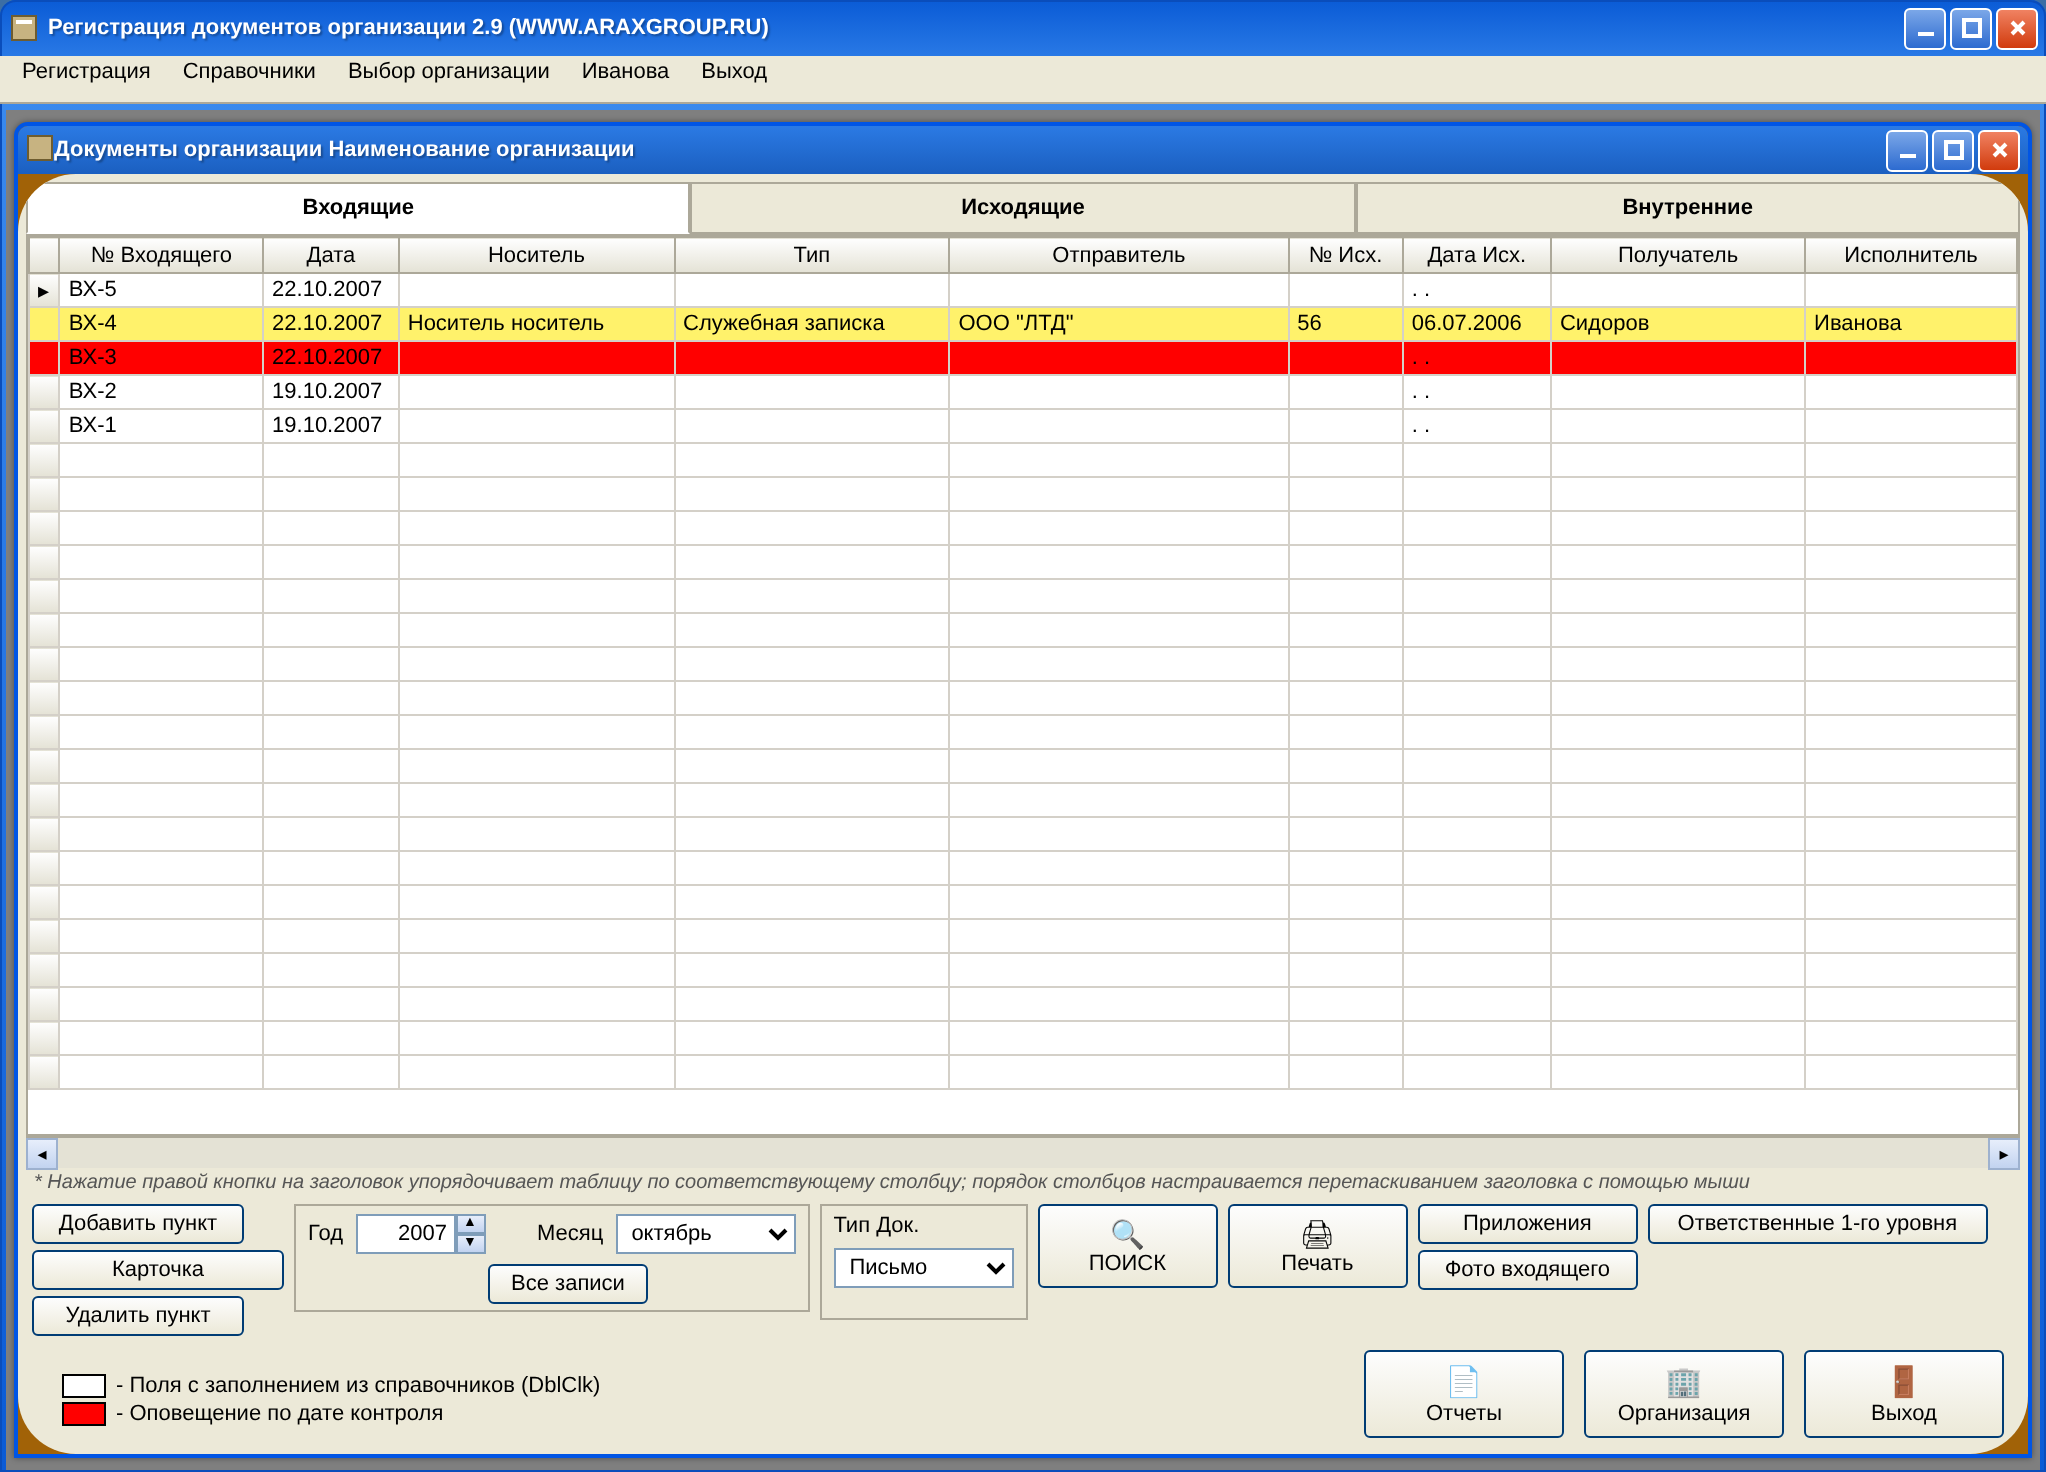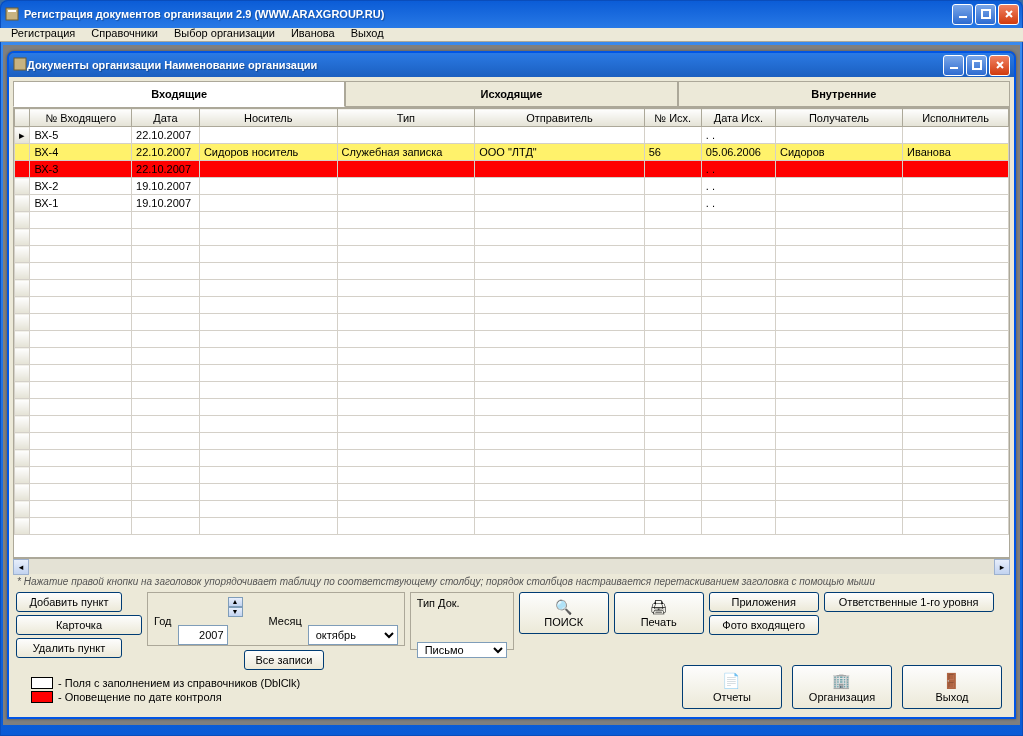--- a/index.html
+++ b/index.html
@@ -7,50 +7,50 @@
   .outer-window { width: 1023px; height: 736px; background: linear-gradient(#0a5bd6,#3a8aee 6%,#0a5bd6 100%); border-radius: 8px 8px 0 0; box-shadow: inset 0 0 0 1px #0a4dbb; }
   .titlebar { height: 28px; display: flex; align-items: center; padding: 0 4px; color: #fff; }
   .titlebar .icon-slot { width: 16px; height: 16px; margin-right: 4px; display:inline-flex; align-items:center; justify-content:center; }
   .titlebar-text { font-weight: bold; flex: 1; text-shadow: 1px 1px 1px rgba(0,0,0,0.3); }
   .win-buttons { display: flex; gap: 2px; }
   .win-btn { width: 21px; height: 21px; border-radius: 3px; border: 1px solid #fff; display:flex; align-items:center; justify-content:center; color:#fff; font-weight:bold; }
   .win-btn.min { background: linear-gradient(#7ba7e8,#2d6bd0); }
   .win-btn.max { background: linear-gradient(#7ba7e8,#2d6bd0); }
   .win-btn.close { background: linear-gradient(#f08262,#d13b0d); }
 
-  .menubar { background: #ece9d8; height: 14px; display:flex; align-items:flex-end; padding: 0 4px; gap: 2px; border-bottom:1px solid #aca899;}
+  .menubar { background: #ece9d8; height: 24px; display:flex; align-items:flex-start; padding: 0 4px; gap: 2px; border-bottom:1px solid #aca899;}
   .menubar span { padding: 2px 7px; cursor: default; }
 
   .mdi-area { margin: 3px; background: #7f7f7f; height: calc(100% - 28px - 22px - 6px); position:relative; }
 
   .inner-window { position:absolute; left: 4px; top: 6px; width: calc(100% - 8px); height: calc(100% - 12px); background:#a16207; border: 2px solid #0055e5; border-radius: 7px 7px 0 0; box-shadow: 0 0 3px rgba(0,0,0,0.4); display:flex; flex-direction:column;}
   .inner-title { background: linear-gradient(#2b7ae4,#1b5fc0); height: 24px; display:flex; align-items:center; color:#fff; padding: 0 4px; border-radius: 5px 5px 0 0;}
   .inner-title .titlebar-text { font-weight:bold; }
-  .inner-body { flex:1; background:#ece9d8; padding:4px; display:flex; flex-direction:column; overflow:hidden;}
+  .inner-body { flex:1; background:#ece9d8; padding:4px; display:flex; flex-direction:column; overflow:hidden;border-radius:29px;}
 
   .tabs { display:flex; height: 26px; }
   .tab { flex:1; border:1px solid #aca899; background:#ece9d8; display:flex; align-items:center; justify-content:center; font-weight:bold; cursor:default;}
   .tab.active { background:#fff; border-bottom:1px solid #fff; }
 
   .grid-wrap { flex:1; border:1px solid #aca899; background:#fff; overflow:auto; position:relative;}
   table.grid { border-collapse: collapse; width:100%; }
   table.grid th { background: linear-gradient(#fefefe,#e4e2d5); border:1px solid #aca899; padding:2px 4px; font-weight:normal; height:18px; white-space:nowrap; text-align:center;}
   table.grid td { border:1px solid #d4d0c8; padding:1px 4px; height:17px; white-space:nowrap; overflow:hidden;}
   tr.row-yellow td { background:#fff26b; }
   tr.row-red td { background:#ff0000; color:#000; }
   .row-indicator { width:14px; background: linear-gradient(#fefefe,#e4e2d5); border:1px solid #aca899;}
 
   .hint { color:#555; font-size:10px; padding:2px 4px;font-style:italic;}
 
   .panel-row { display:flex; gap:5px; padding:3px; align-items:flex-start;}
   .col-stack { display:flex; flex-direction:column; gap:3px; }
   .btn { background: linear-gradient(#fdfdfd,#ece9d8); border:1px solid #003c74; border-radius:3px; padding:2px 6px; text-align:center; cursor:default; min-height:20px; display:flex; align-items:center; justify-content:center;}
   .fieldgroup { border:1px solid #aca899; padding:4px 6px; display:flex; align-items:center; gap:5px; background:#ece9d8;}
   .fieldgroup.vert { flex-direction:column; align-items:flex-start;}
-  input.txt, select.sel { border:1px solid #7f9db9; background:#fff; height:20px; padding:0 3px;margin-top:28px; }
+  input.txt, select.sel { border:1px solid #7f9db9; background:#fff; height:20px; padding:0 3px; }
   .spinner { display:inline-flex; }
   .spinner input { width:50px; text-align:right;}
   .spin-btns { display:flex; flex-direction:column;}
   .spin-btns div { width:15px; height:10px; border:1px solid #7f9db9; background:linear-gradient(#e7eefb,#c2d3f0); font-size:7px; line-height:7px; text-align:center;}
 
   .big-btn { width:90px; height:42px; display:flex; flex-direction:column; align-items:center; justify-content:center; gap:1px; border:1px solid #003c74; border-radius:3px; background: linear-gradient(#fdfdfd,#ece9d8);}
   .big-btn span.iconline { font-size:14px;}
 
   .legend { display:flex; flex-direction:column; gap:2px; padding:6px 10px;}
   .legend-row { display:flex; align-items:center; gap:5px;}
@@ -164,25 +164,25 @@
                   <td></td>
                   <td></td>
                   <td>. .</td>
                   <td></td>
                   <td></td>
                 </tr>
                 <tr class="row-yellow">
                   <td class="row-indicator"></td>
                   <td>ВХ-4</td>
                   <td>22.10.2007</td>
-                  <td>Сидоров носитель</td>
+                  <td>Носитель носитель</td>
                   <td>Служебная записка</td>
                   <td>ООО "ЛТД"</td>
                   <td>56</td>
-                  <td>05.06.2006</td>
+                  <td>06.07.2006</td>
                   <td>Сидоров</td>
                   <td>Иванова</td>
                 </tr>
                 <tr class="row-red">
                   <td class="row-indicator"></td>
                   <td>ВХ-3</td>
                   <td>22.10.2007</td>
                   <td></td>
                   <td></td>
                   <td></td>

